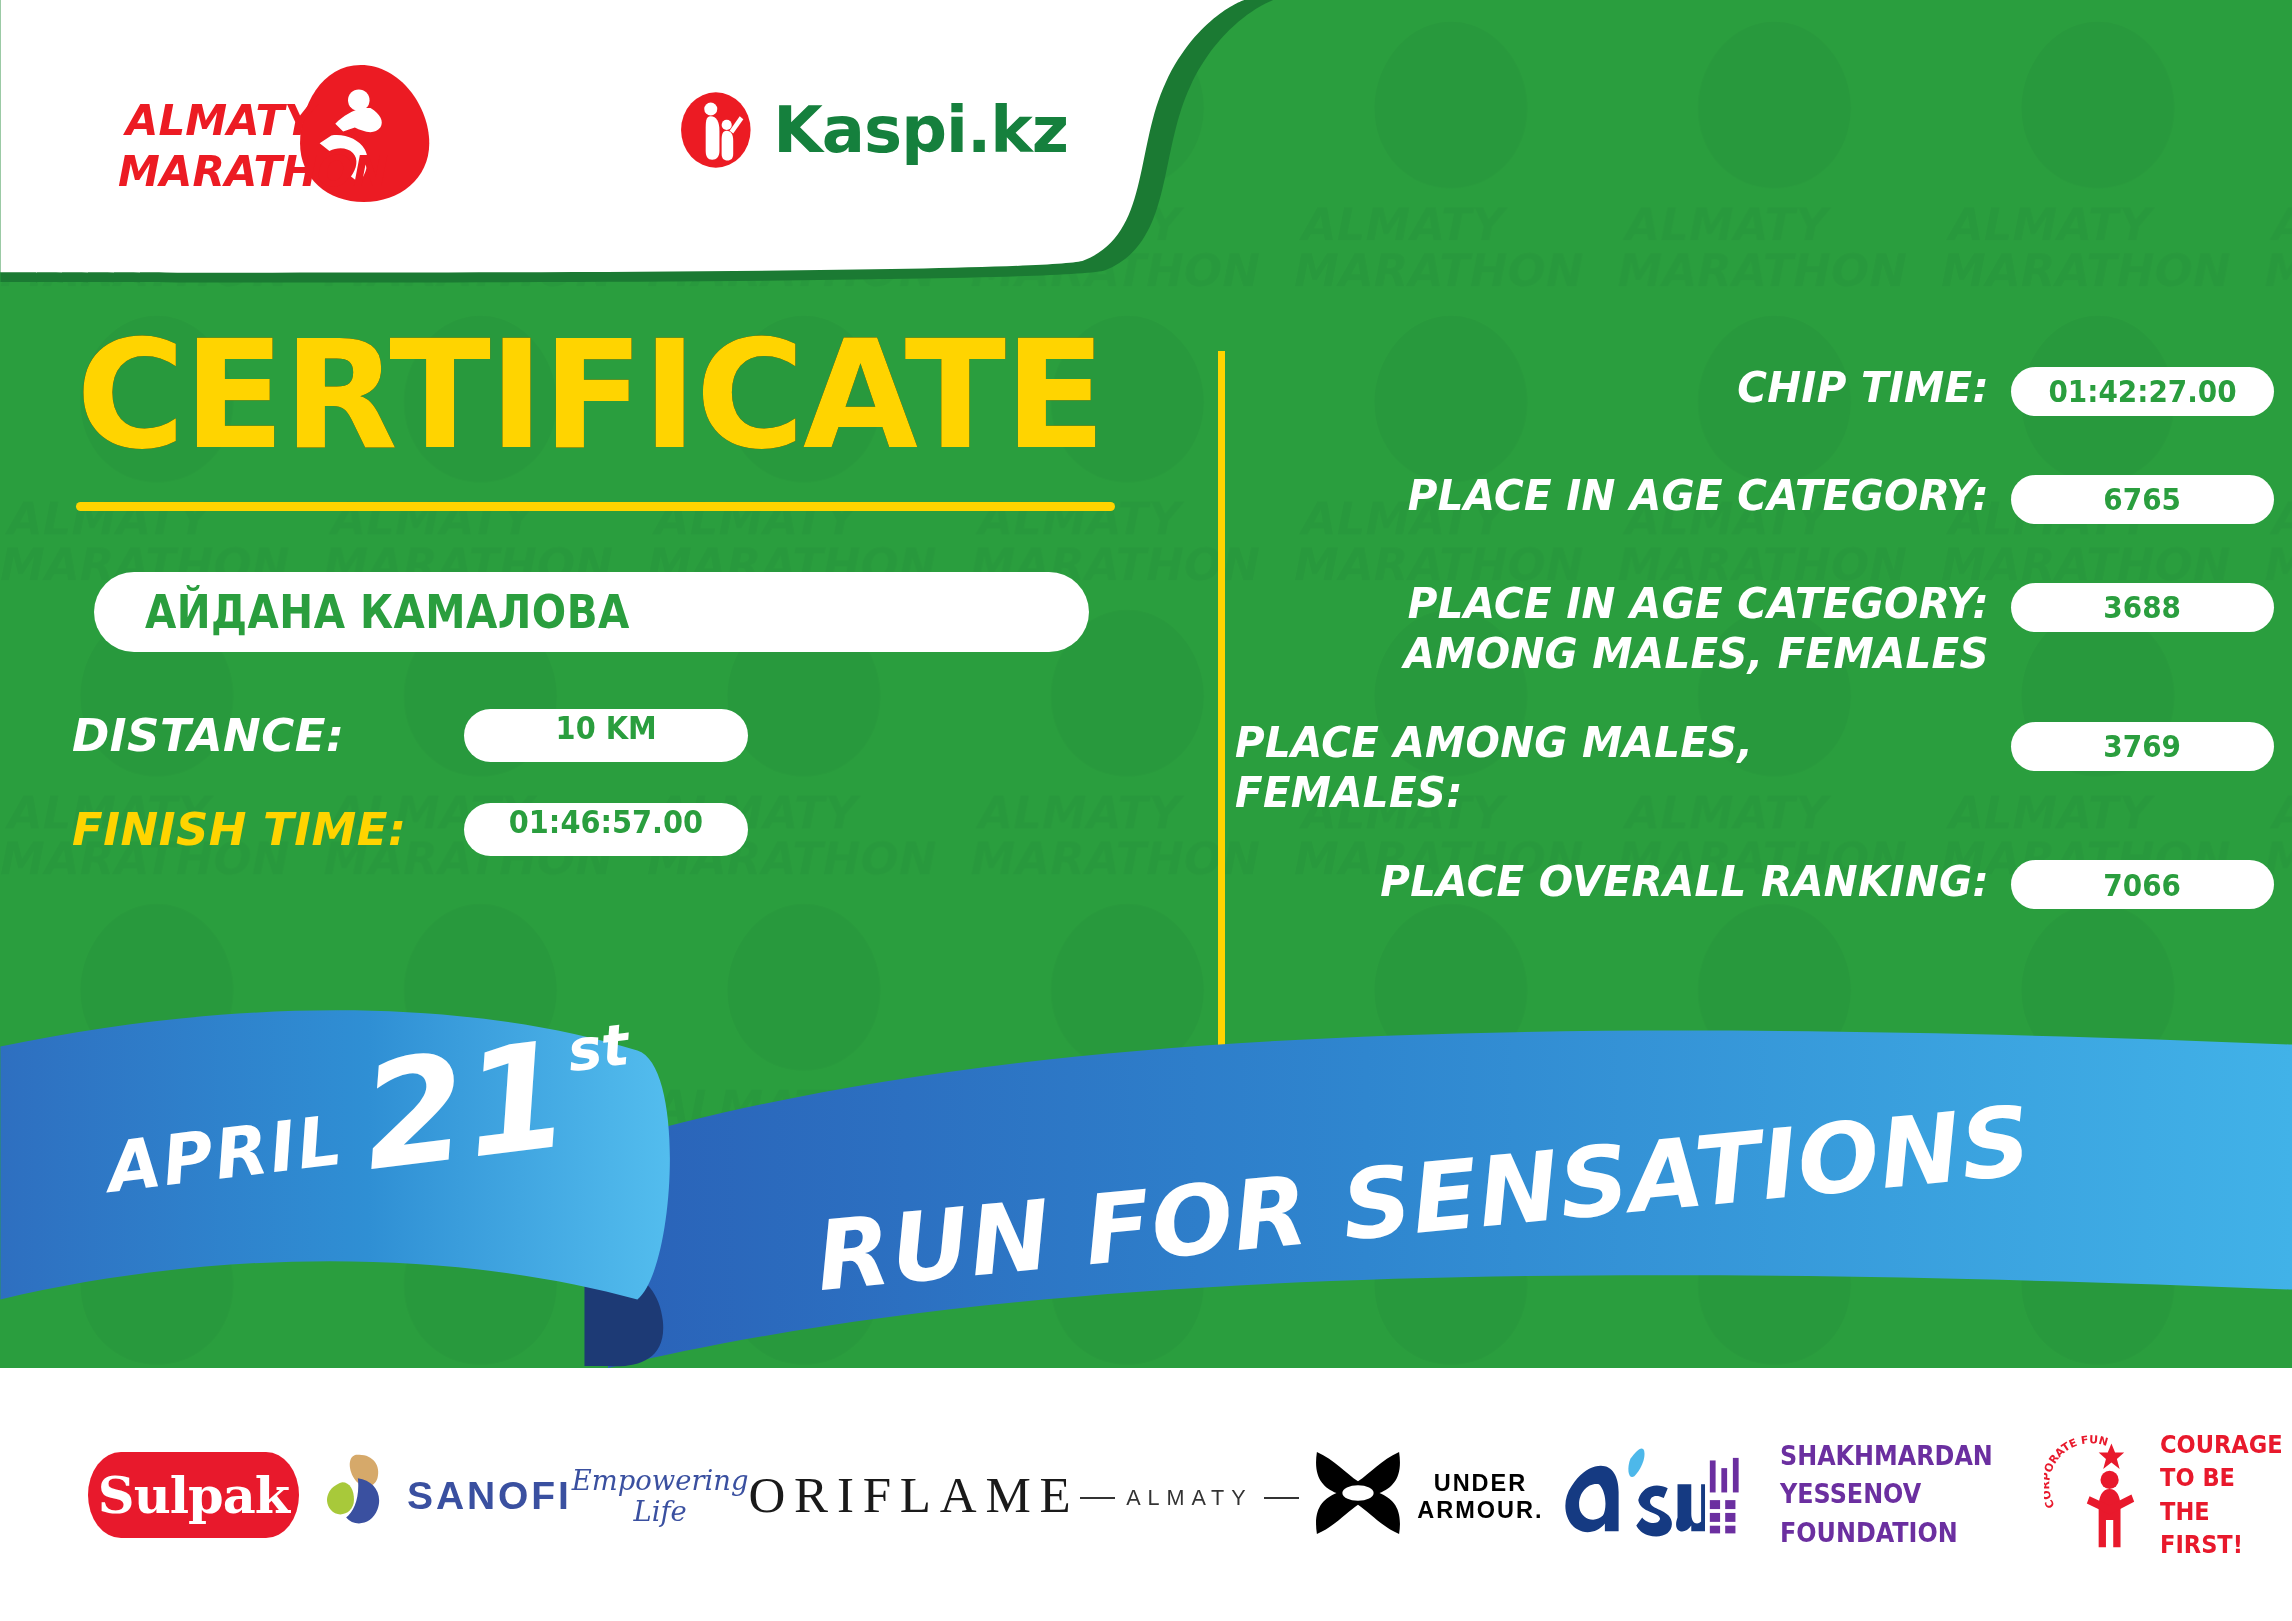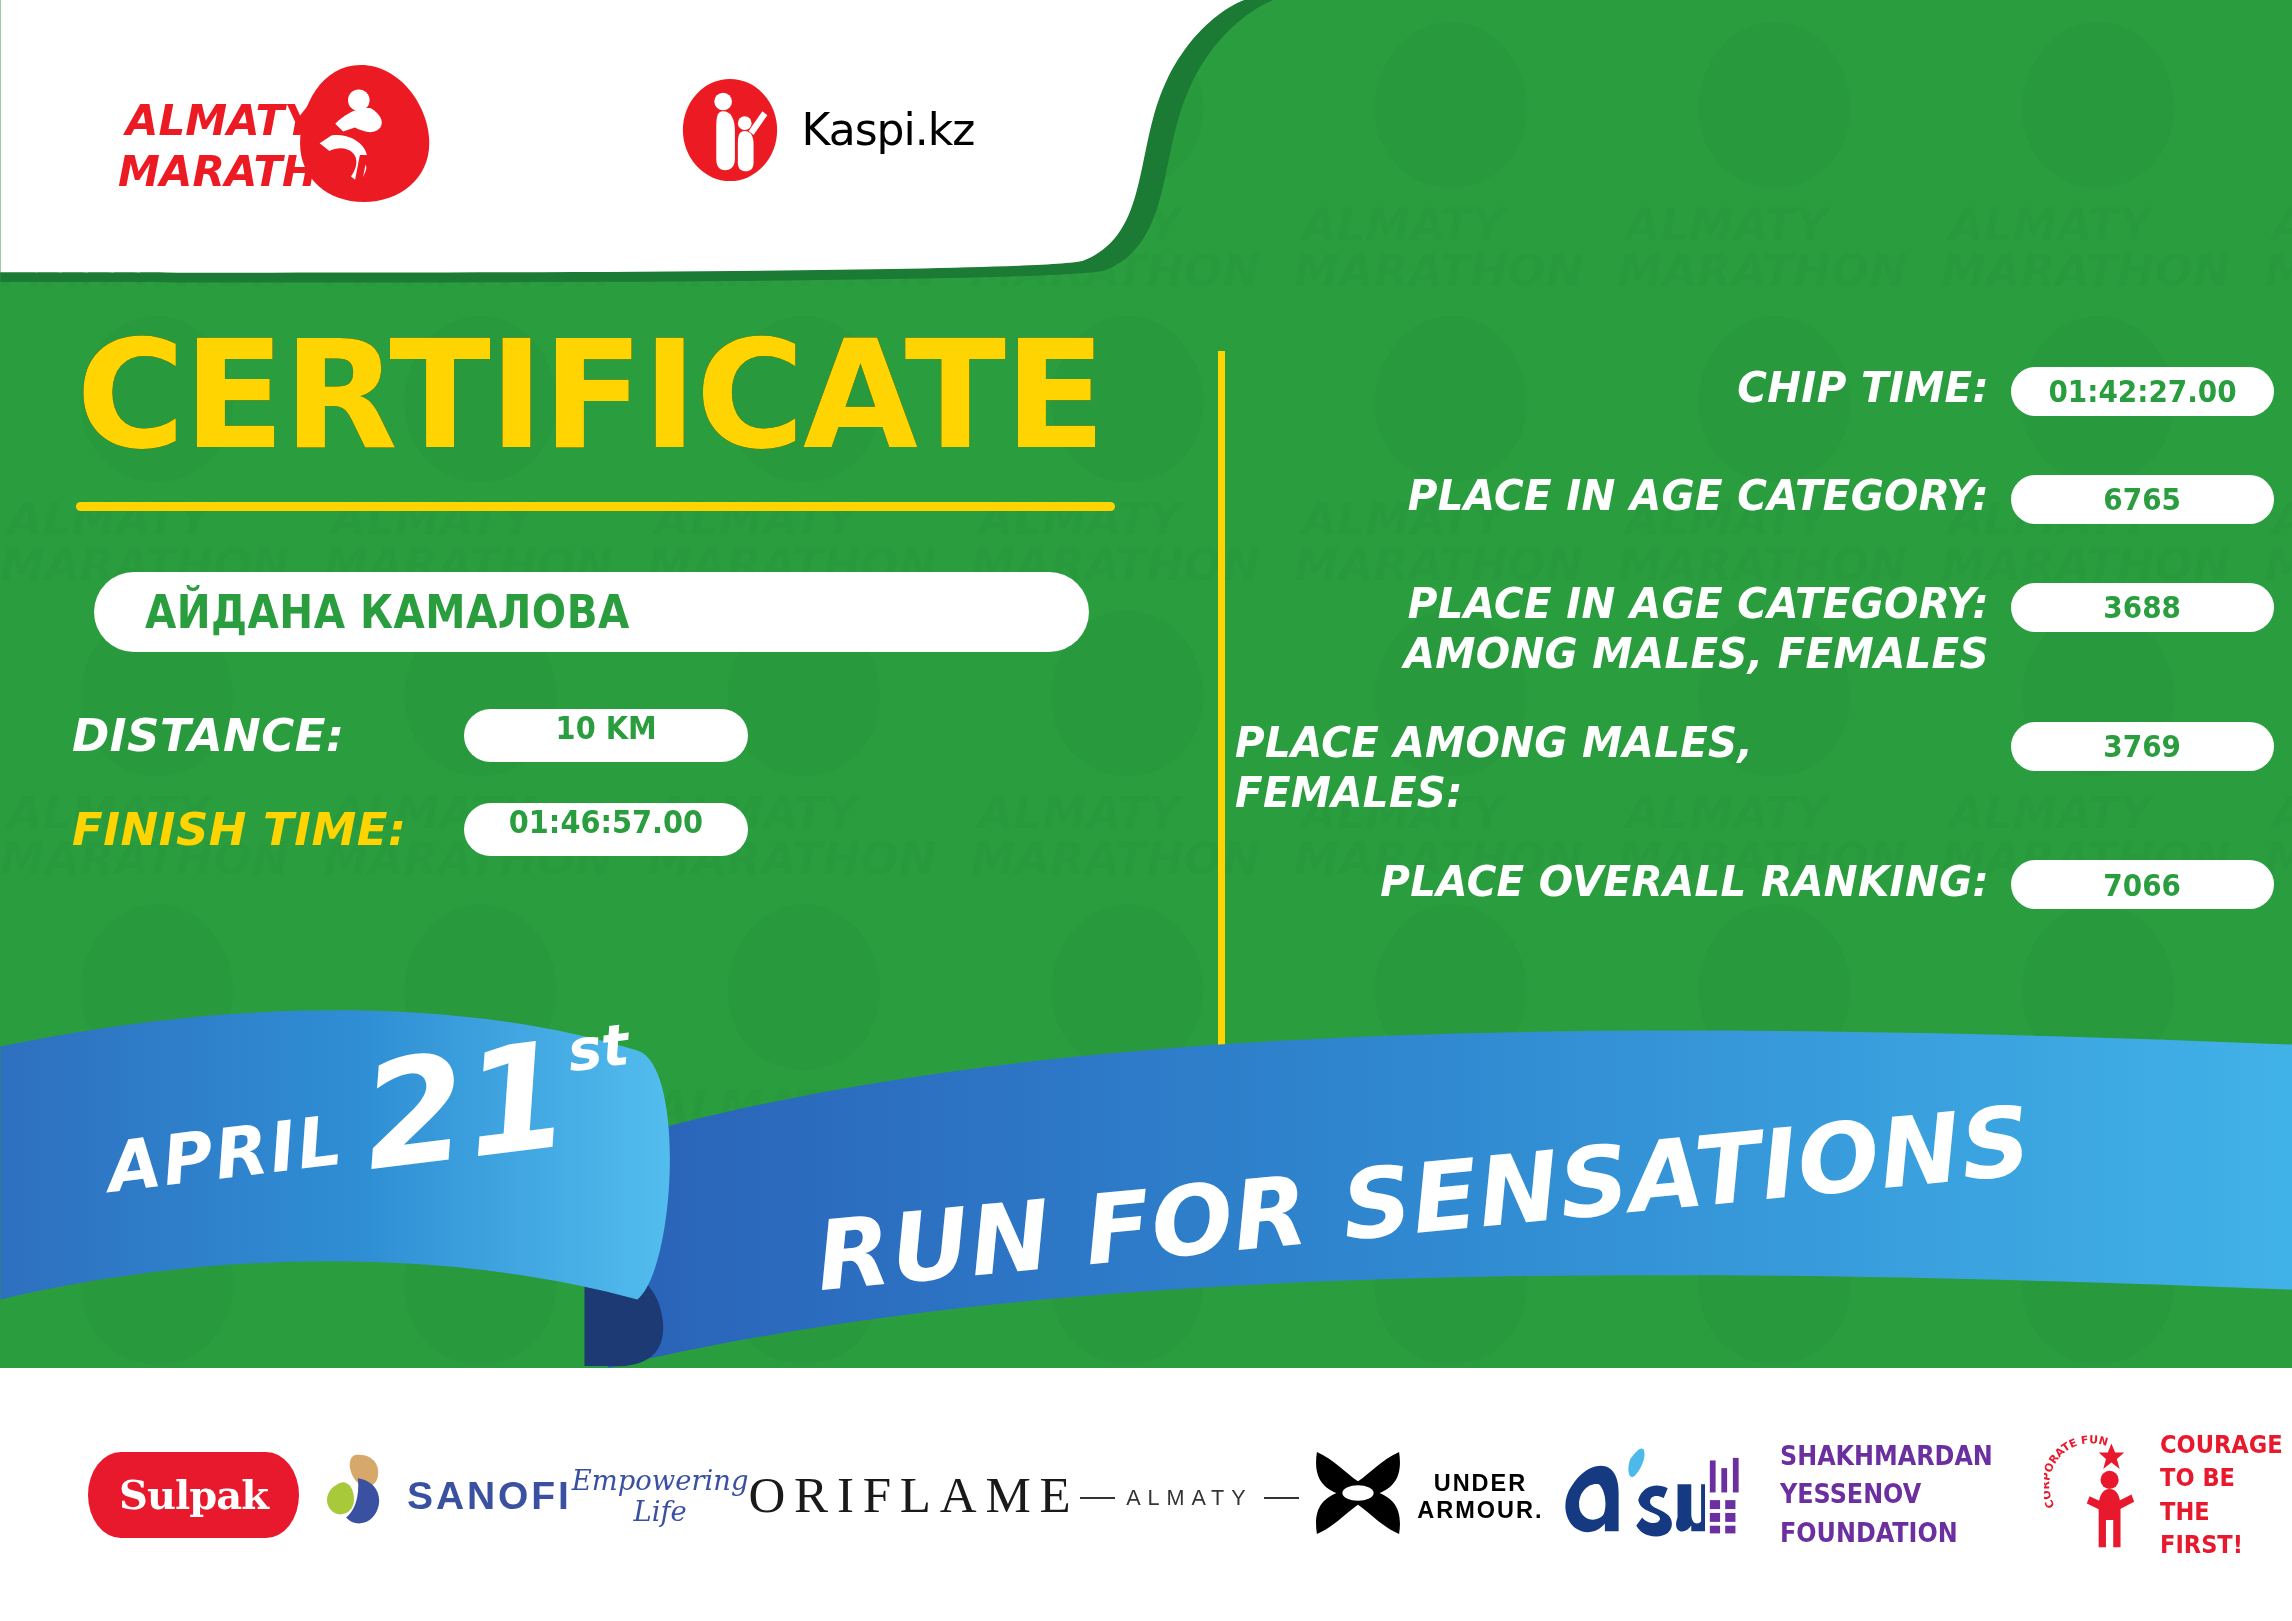--- a/index.html
+++ b/index.html
@@ -39,21 +39,21 @@
     position:absolute; left:118px; top:59px;
     width:323px; height:147px; z-index:12;
   }
   .logo-kaspi{
     position:absolute; left:676px; top:76px;
     width:392px; height:108px; z-index:12;
     display:flex; align-items:center; gap:17.6px;
   }
   .kaspi-text{
     font-family:"DejaVu Sans", sans-serif;
-    font-weight:normal; font-size:44px; color:#000000;
+    font-weight:bold; font-size:64px; color:#15803d;
     letter-spacing:-1px; line-height:1;
   }
 
   
   .left-col{
     position:absolute; left:0; top:323px; width:1215px; z-index:10;
   }
   .cert-title{
     font-family:"DejaVu Sans", sans-serif;
     font-weight:bold;
@@ -180,21 +180,21 @@
   }
   .sp{ display:flex; align-items:center; justify-content:center; }
 
   .sulpak{
     width:211px; height:86px; background:#e8192c;
     border-radius:33px/43px;
     display:flex; align-items:center; justify-content:center;
   }
   .sulpak span{
     font-family:"DejaVu Serif", serif; font-weight:bold;
-    font-size:40px; color:#fff; font-style:normal;
+    font-size:51px; color:#fff; font-style:normal;
     letter-spacing:-1px;
   }
 
   .sanofi{ text-align:center;justify-content:center; }
   .sanofi .s-word{
     font-family:"Liberation Sans", sans-serif; font-weight:bold;
     font-size:39px; color:#3a50a0; letter-spacing:2.9px; margin-top:3.9px;
   }
   .sanofi .s-tag{
     font-family:"DejaVu Serif", serif; font-style:italic;

